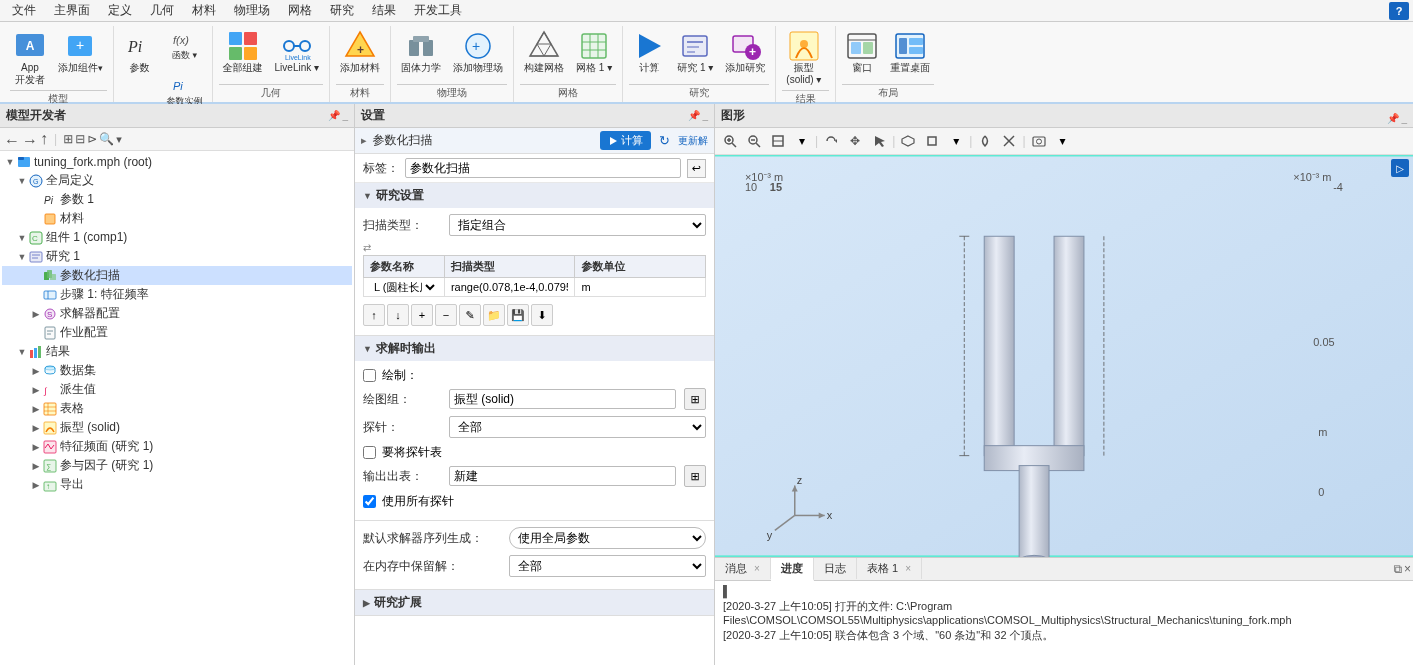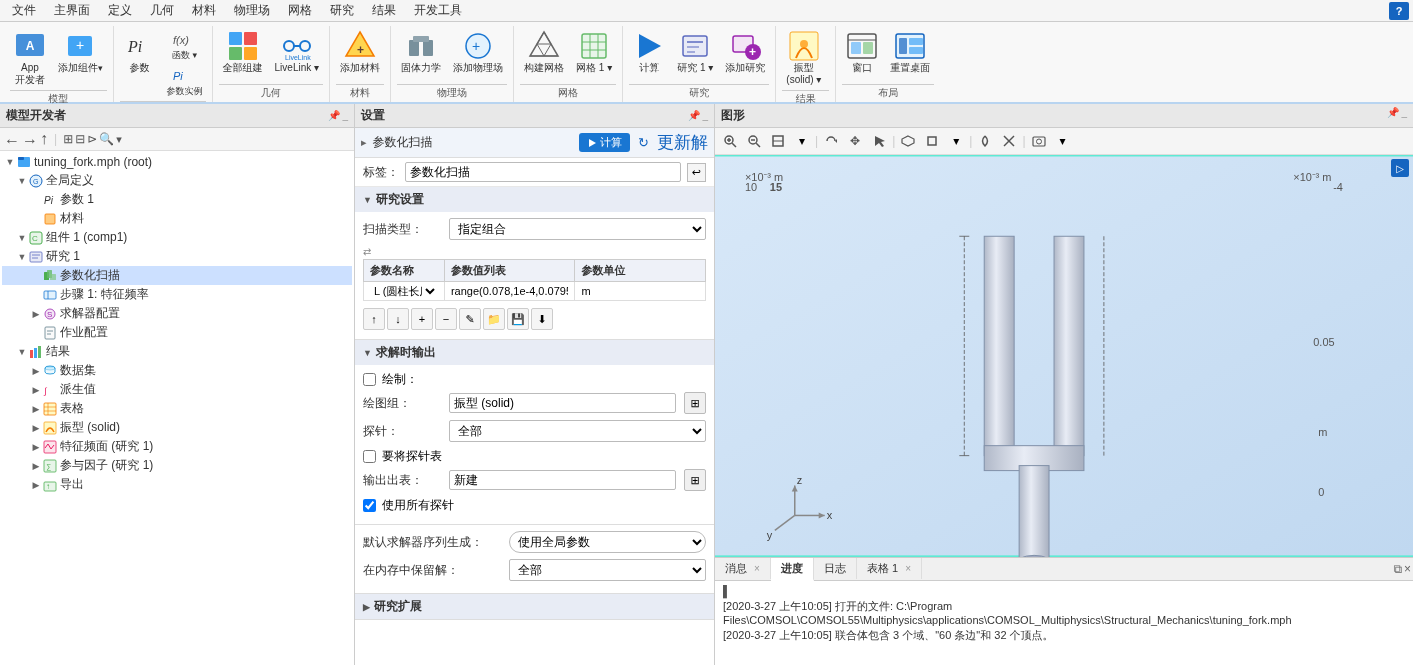--- a/index.html
+++ b/index.html
@@ -54,21 +54,21 @@
     .param-table th { background: #eef1f8; border: 1px solid #ccc; padding: 3px 6px; font-size: 11px; color: #333; text-align: left; }
     .param-table td { border: 1px solid #ddd; padding: 2px 6px; font-size: 11px; }
     .param-toolbar { display: flex; gap: 2px; padding: 3px 0; }
     .param-toolbar-btn { width: 22px; height: 22px; border: 1px solid #ccc; background: #f5f5f5; cursor: pointer; display: flex; align-items: center; justify-content: center; font-size: 11px; border-radius: 2px; }
     .form-input { flex: 1; border: 1px solid #bbb; padding: 2px 4px; font-size: 12px; border-radius: 2px; }
     .form-input-btn { width: 22px; height: 22px; border: 1px solid #bbb; background: #f0f0f0; cursor: pointer; display: flex; align-items: center; justify-content: center; font-size: 11px; border-radius: 2px; margin-left: 2px; }
     .checkbox-row { display: flex; align-items: center; gap: 6px; margin-bottom: 4px; font-size: 12px; }
 
     
     .right-panel { flex: 1; background: white; display: flex; flex-direction: column; }
-    .graphics-header { background: #e8e8e8; padding: 3px 6px; font-size: 12px; font-weight: bold; color: #333; border-bottom: 1px solid #ccc; display: flex; justify-content: space-between; align-items: flex-start; }
+    .graphics-header { background: #e8e8e8; padding: 3px 6px; font-size: 12px; font-weight: bold; color: #333; border-bottom: 1px solid #ccc; display: flex; justify-content: space-between; align-items: flex-end; }
     .graphics-toolbar { padding: 2px 4px; background: #f5f5f5; border-bottom: 1px solid #ddd; display: flex; align-items: center; gap: 2px; flex-wrap: wrap; }
     .graphics-toolbar-btn { width: 22px; height: 22px; border: 1px solid transparent; background: transparent; cursor: pointer; display: flex; align-items: center; justify-content: center; font-size: 12px; border-radius: 2px; }
     .graphics-area { flex: 1; background: #5eead4; position: relative; overflow: hidden; }
 
     
     .bottom-panel { height: 110px; background: white; border-top: 1px solid #ccc; display: flex; flex-direction: column; }
     .bottom-tabs { display: flex; border-bottom: 1px solid #ccc; background: #f0f0f0; align-items: center; }
     .bottom-tab { padding: 3px 10px; font-size: 11px; cursor: pointer; border-right: 1px solid #ddd; color: #333; position: relative; }
     .bottom-tab.active { background: white; border-bottom: 2px solid white; margin-bottom: -1px; font-weight: bold; }
     .bottom-tab .tab-close { margin-left: 4px; color: #999; font-size: 10px; }
@@ -133,21 +133,21 @@
   <div class="ribbon-group">
     <div class="ribbon-group-items">
       <div class="ribbon-btn">
         <div class="icon-box">
           <svg viewBox="0 0 32 32" class="icon-svg">
             <text x="4" y="22" fill="#333" font-size="16" font-style="italic" font-family="serif">Pi</text>
           </svg>
         </div>
         <span class="btn-label">参数</span>
       </div>
-      <div style="display:flex;flex-direction:column;gap:1px;">
+      <div style="display:flex;flex-direction:column;gap:11px;">
         <div class="ribbon-btn-small">
           <div class="icon-box-sm" style="width:28px;height:20px;">
             <svg viewBox="0 0 28 20" class="icon-svg">
                 <text x="2" y="15" fill="#555" font-size="11" font-style="italic">f(x)</text>
               </svg>
           </div>
           <span class="btn-label-sm">函数 ▾</span>
         </div>
         <div class="ribbon-btn-small">
           <div class="icon-box-sm" style="width:28px;height:20px;">
@@ -582,21 +582,21 @@
       <span style="color:#666;font-size:11px;">▸</span>
       <span style="font-size:12px;color:#333;">参数化扫描</span>
       <div style="margin-left:auto;display:flex;gap:8px;align-items:center;">
         <button style="background:#1976d2;color:white;border:none;padding:2px 8px;font-size:11px;border-radius:3px;cursor:pointer;display:flex;align-items:center;gap:3px;">
           <svg width="10" height="10" viewBox="0 0 10 10">
               <polygon points="2,1 9,5 2,9" fill="white"></polygon>
             </svg>
           <span>计算</span>
         </button>
         <span style="cursor:pointer;color:#1565c0;font-size:13px;">↻</span>
-        <span style="font-size:17px;color:#1565c0;cursor:pointer;">更新解</span>
+        <span style="font-size:10px;color:#1565c0;cursor:pointer;">更新解</span>
       </div>
     </div>
 
     <div class="settings-content">
 
       <div class="settings-label-row">
         <label>标签：</label>
         <input type="text" value="参数化扫描" style="flex: 1 1 0%; border: 1px solid rgb(187, 187, 187); padding: 2px 4px; font-size: 12px; border-radius: 2px;">
         <button style="border:1px solid #bbb;background:#f5f5f5;padding:2px 4px;cursor:pointer;font-size:11px;">↩</button>
       </div>
@@ -616,21 +616,21 @@
             </select>
           </div>
 
           <div style="display:flex;align-items:center;margin-bottom:2px;">
             <span style="font-size:10px;color:#888;margin-right:4px;">⇄</span>
           </div>
           <table class="param-table">
             <thead>
               <tr>
                 <th>参数名称</th>
-                <th>参数值列表</th>
+                <th>扫描类型</th>
                 <th>参数单位</th>
               </tr>
             </thead>
             <tbody>
               <tr>
                 <td>
                   <select style="width:100%;border:none;background:transparent;font-size:11px;">
                     <option>L (圆柱长度)</option>
                   </select>
                 </td>

